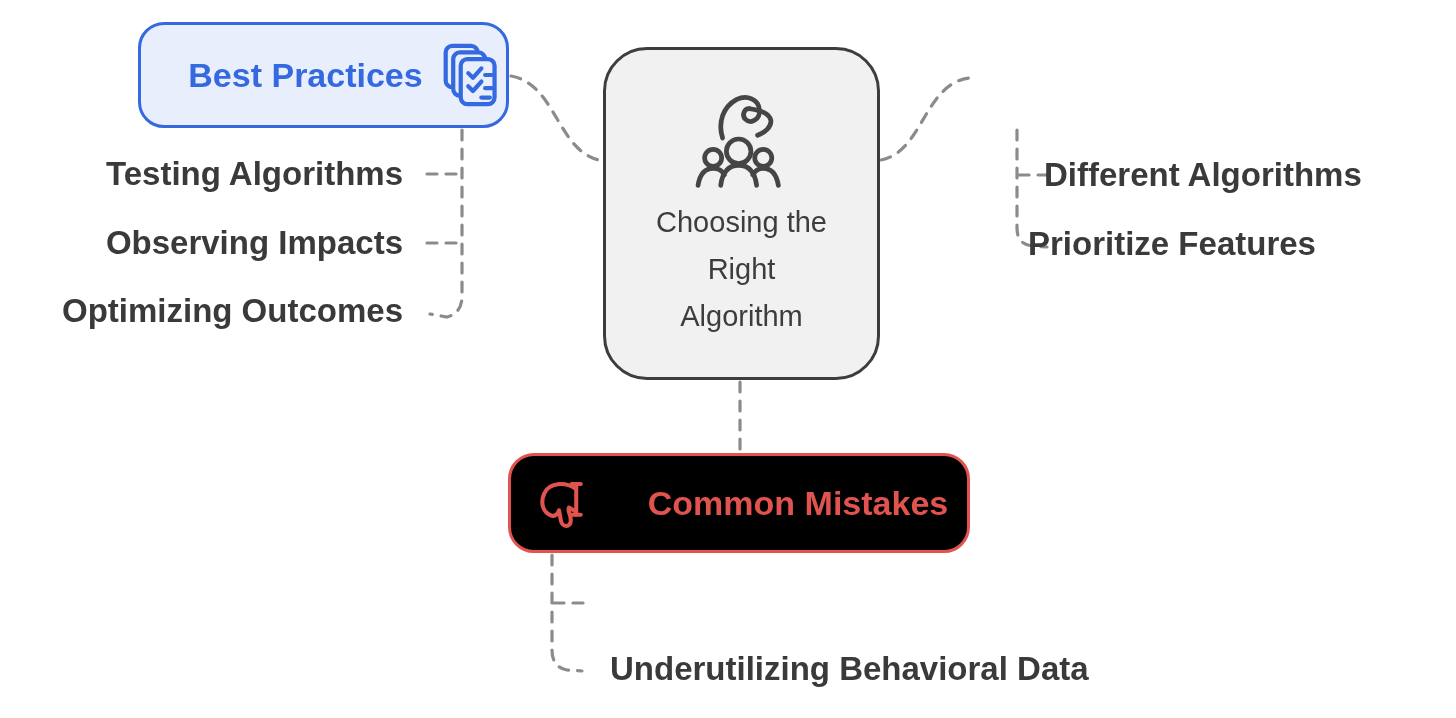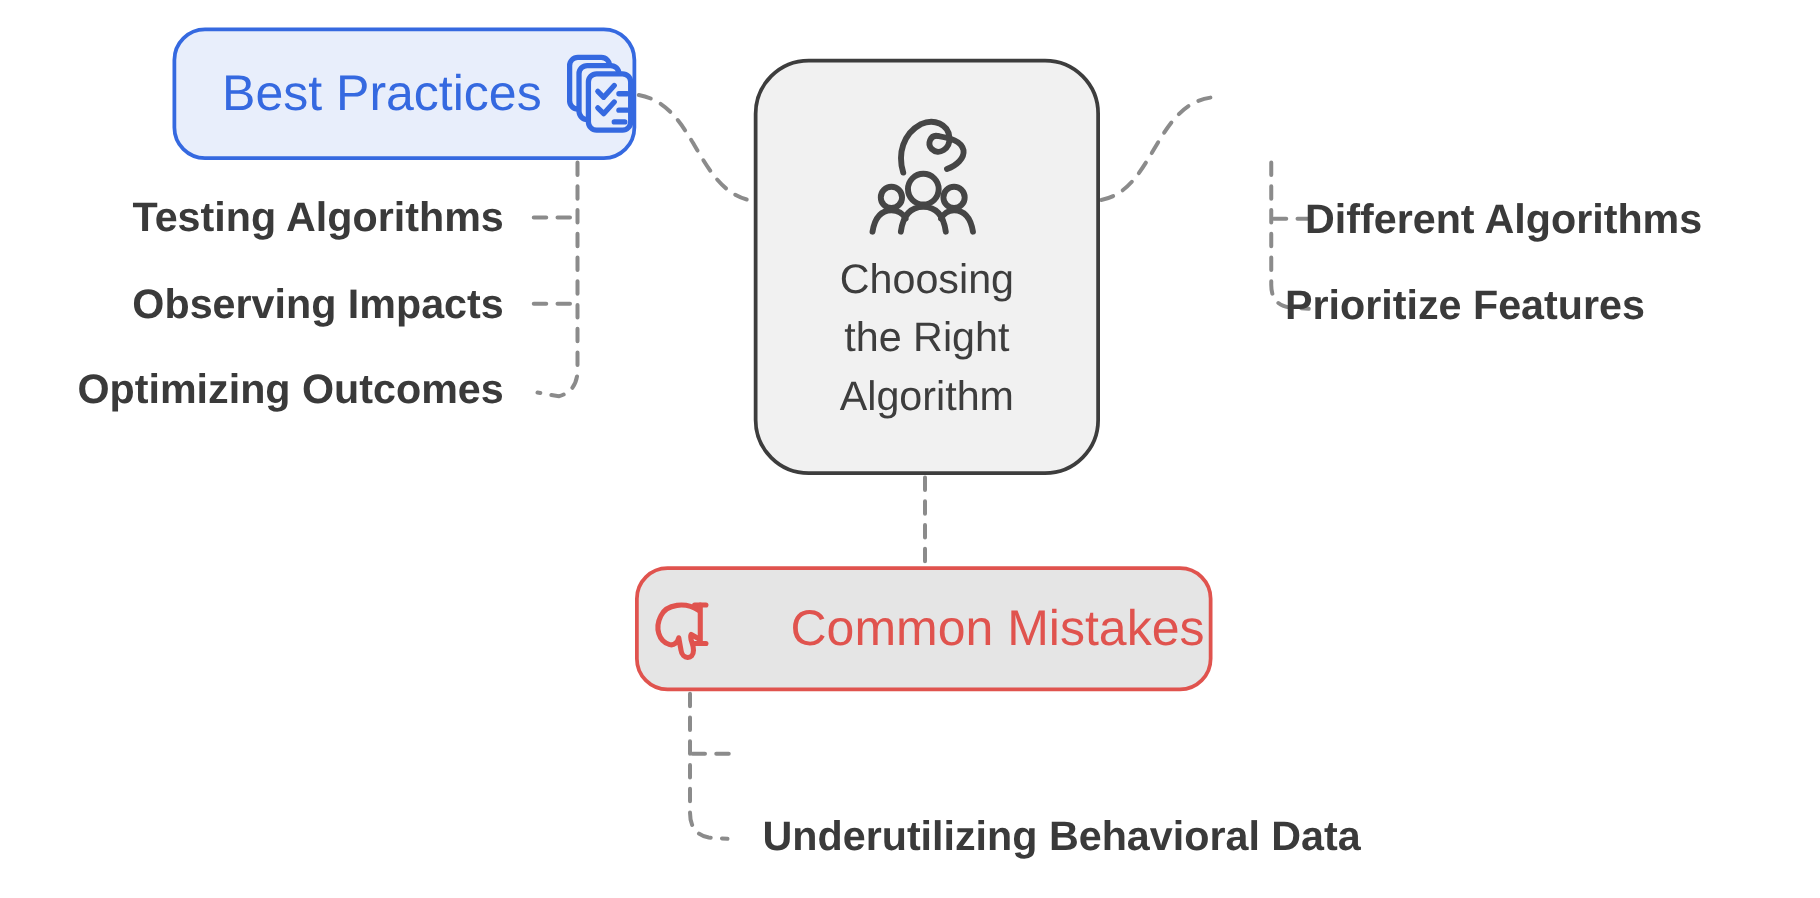--- a/index.html
+++ b/index.html
@@ -31,22 +31,22 @@
   .node {
     position: absolute;
     box-sizing: border-box;
     display: flex;
     align-items: center;
     justify-content: center;
     border-radius: 26px;
     border: 3px solid;
   }
   .node .node-label {
-    font-size: 40px;
-    font-weight: 400;
+    font-size: 34px;
+    font-weight: 700;
     white-space: nowrap;
     margin-left: 44px;
   }
   .node-best {
     left: 138px; top: 22px;
     width: 371px; height: 106px;
     border-color: #3569e0;
     background: #e8eefb;
     color: #3569e0;
     gap: 18px;
@@ -56,36 +56,36 @@
     width: 325px; height: 105px;
     border-color: #2bb26d;
     background: #e9f8ef;
     color: #21af66;
     gap: 16px;
   }
   .node-mistakes {
     left: 508px; top: 453px;
     width: 462px; height: 100px;
     border-color: #e0534e;
-    background: #e5e5e5;
+    background: #000000;
     color: #e0534e;
     gap: 16px;
   }
   .node-central {
     left: 603px; top: 47px;
     width: 277px; height: 333px;
     border-radius: 44px;
     border-color: #3d3d3d;
     background: #f1f1f1;
     color: #3d3d3d;
     flex-direction: column;
     gap: 8px;
   }
   .central-label {
-    font-size: 33px;
+    font-size: 29px;
     line-height: 47px;
     font-weight: 500;
     text-align: center;
     width: 175px;
   }
   .sub {
     position: absolute;
     font-size: 33px;
     font-weight: 700;
     color: #3a3a3a;

